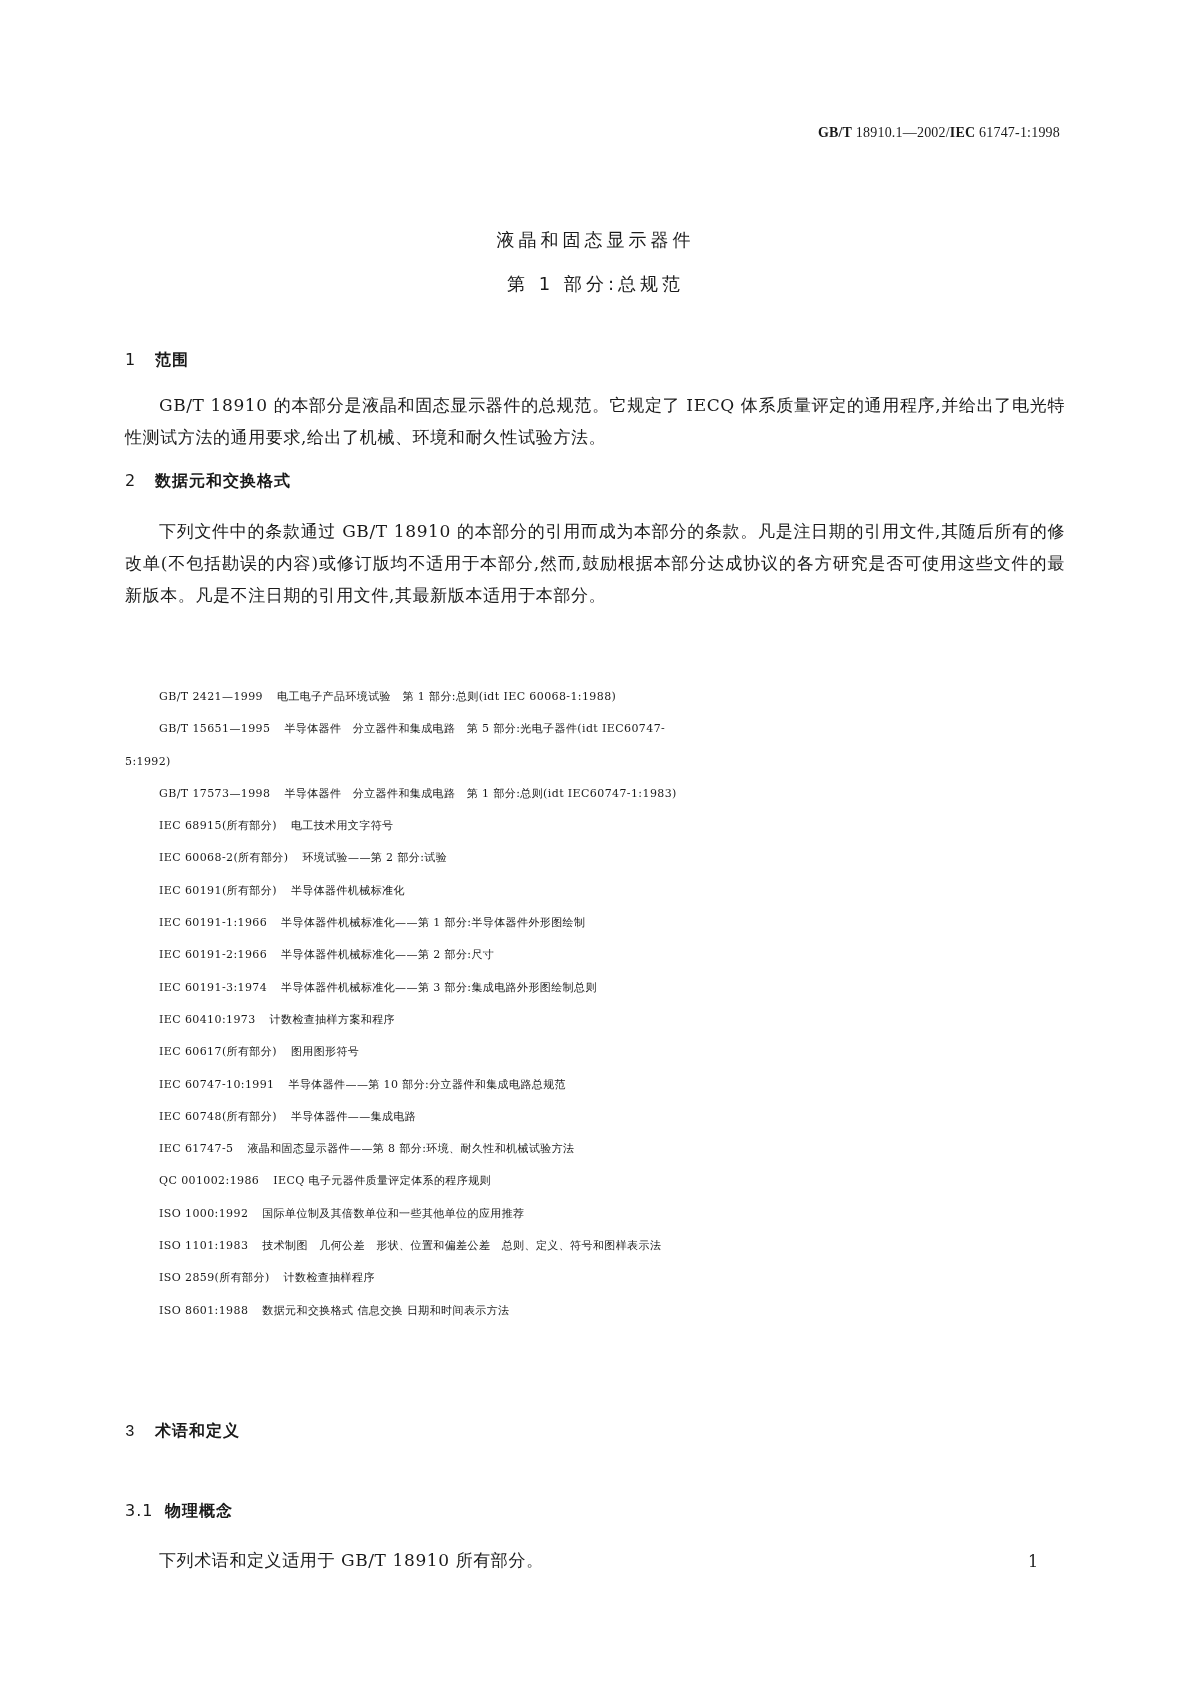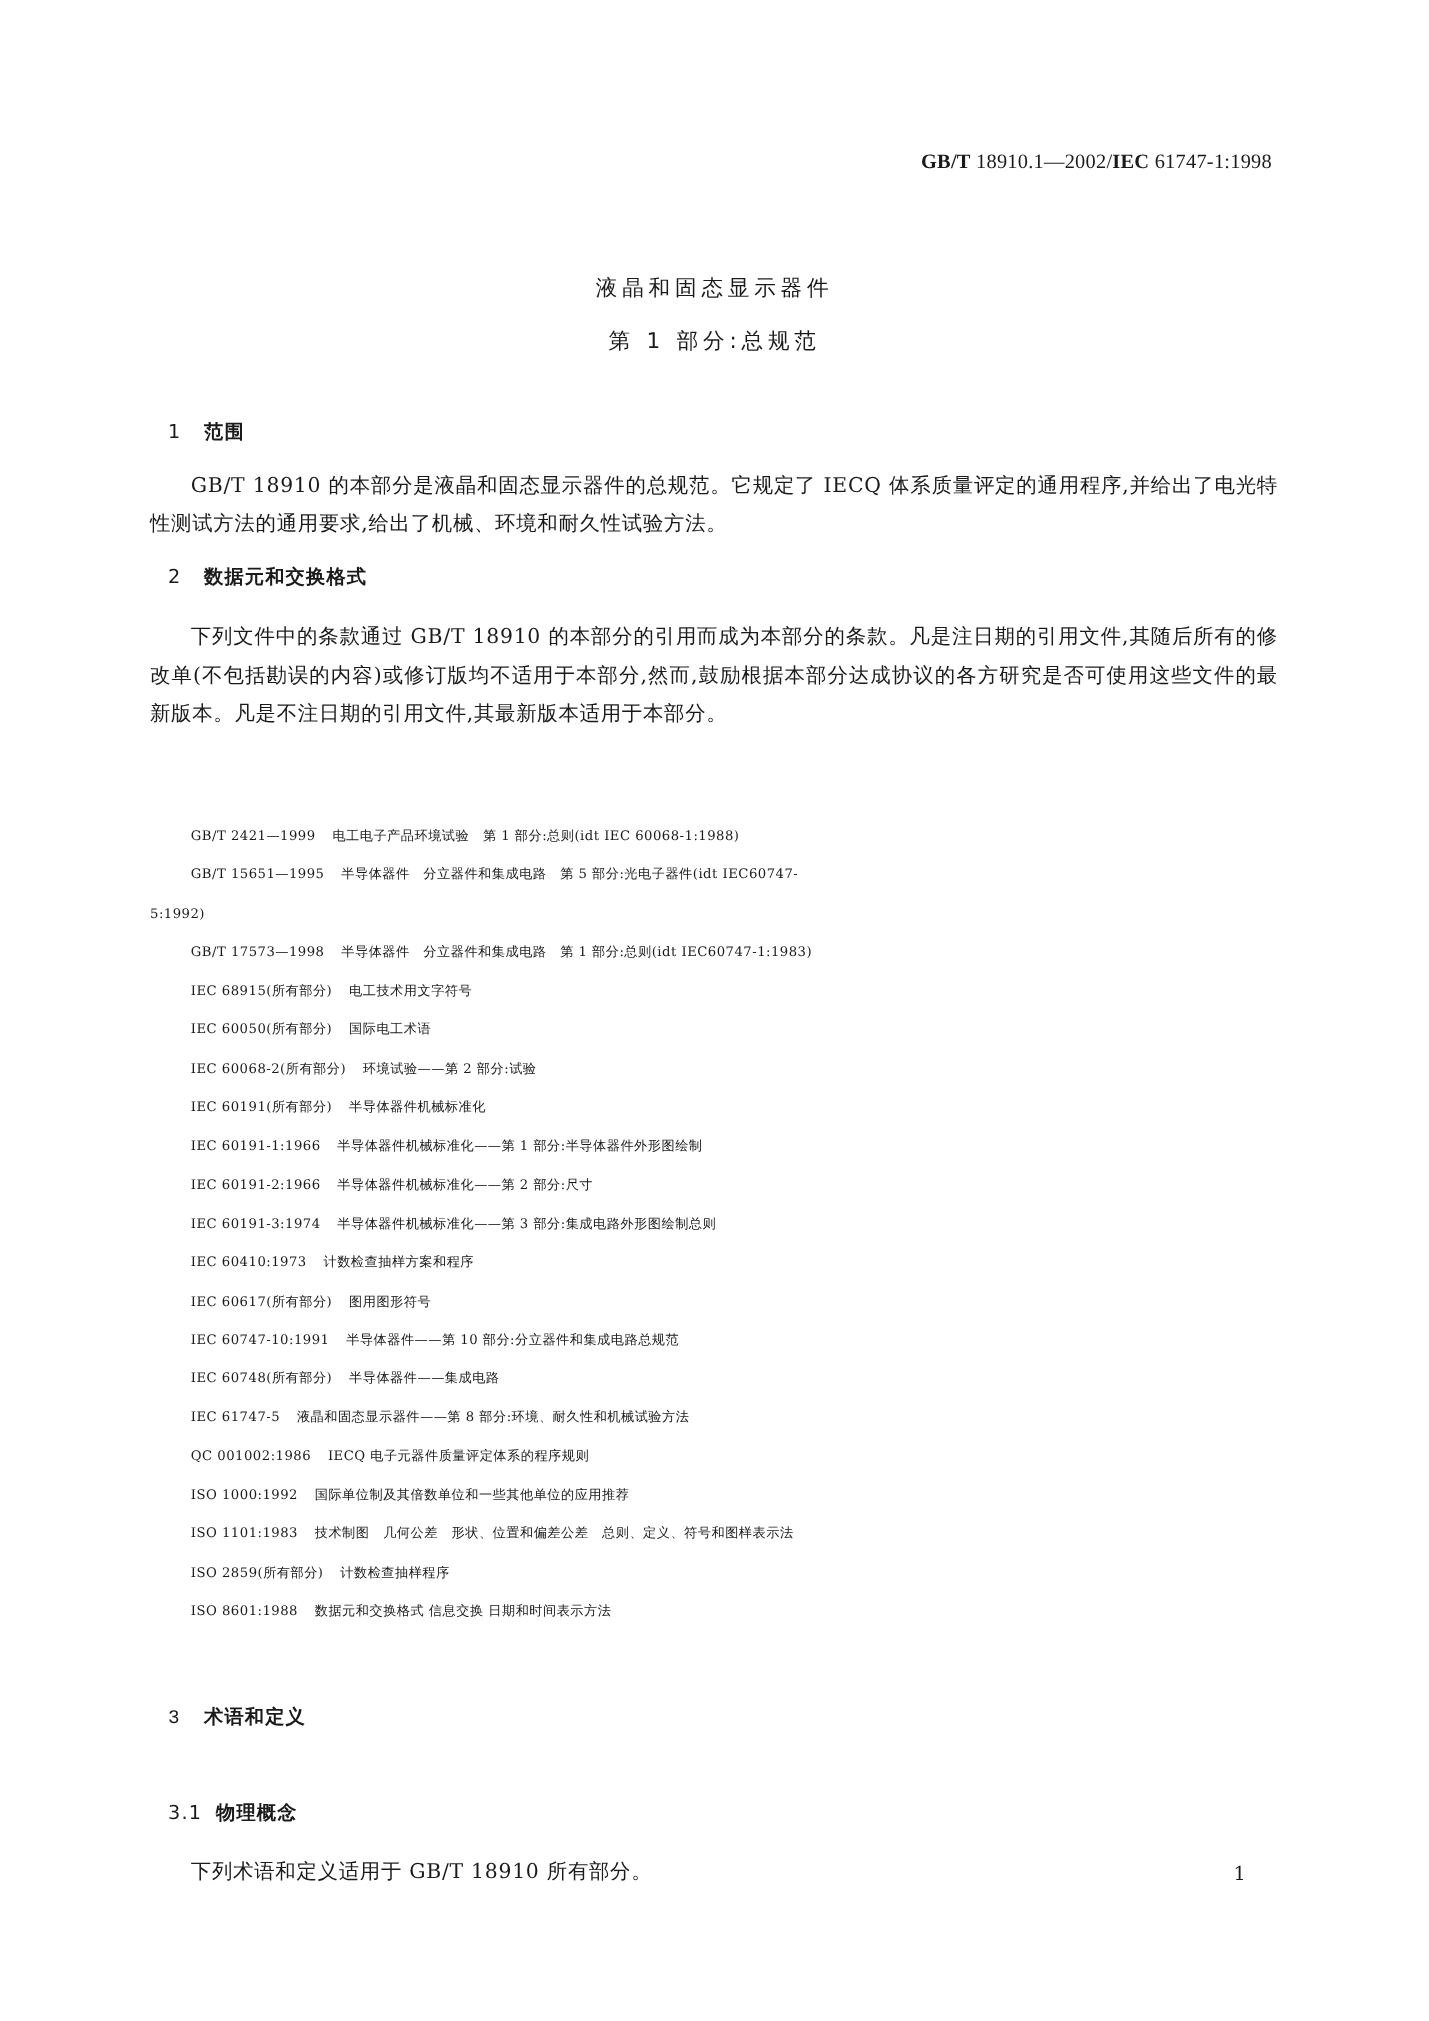--- a/index.html
+++ b/index.html
@@ -1,28 +1,28 @@
 <!DOCTYPE html>
 <html><head>
 <meta charset="utf-8">
 <style>
   html, body { margin: 0; padding: 0; background: #ffffff; }
   body { width: 1191px; height: 1684px; position: relative; overflow: hidden;
          font-family: "DejaVu Serif", "Liberation Serif", serif; color: #1a1a1a; }
   .page { position: absolute; left: 0; top: 0; width: 1191px; height: 1684px; }
-  .doc-code { position: absolute; right: 131px; top: 125px; font-size: 17px;
+  .doc-code { position: absolute; right: 131px; top: 125px; font-size: 14px;
               font-family: "Liberation Serif", "DejaVu Serif", serif; letter-spacing: 0.2px; }
   .doc-code .b { font-weight: bold; }
   .title { position: absolute; left: 0; width: 1191px; text-align: center;
            font-family: "DejaVu Sans", "Liberation Sans", sans-serif; font-size: 18px;
            letter-spacing: 4px; font-weight: 500; }
   .t1 { top: 228px; }
   .t2 { top: 272px; }
   .h { position: absolute; left: 125px; font-family: "DejaVu Sans", "Liberation Sans", sans-serif;
-       font-size: 16px; font-weight: bold; letter-spacing: 1px; margin-left: 15px; }
+       font-size: 16px; font-weight: bold; letter-spacing: 1px; }
   .h .num { display: inline-block; width: 30px; font-weight: normal; }
   .h .num2 { display: inline-block; width: 40px; font-weight: normal; }
   .para { position: absolute; left: 125px; width: 940px; font-size: 17px; line-height: 32px;
           text-indent: 34px; text-align: justify; letter-spacing: 0.6px; }
   .refs { position: absolute; left: 125px; width: 945px; top: 681px; font-size: 11px; }
   .ref { line-height: 32.3px; padding-left: 34px; letter-spacing: 0.4px; white-space: nowrap; }
   .ref .cont { display: block; margin-left: -34px; }
   .ref .code { margin-right: 14px; }
   .page-num { position: absolute; left: 1028px; top: 1552px; font-size: 16px; }
 </style>
@@ -46,21 +46,20 @@
   <div class="h" style="top:471px;">
     <span class="num">2</span><span>数据元和交换格式</span>
   </div>
   <div class="para" style="top:515px;">下列文件中的条款通过 GB/T 18910 的本部分的引用而成为本部分的条款。凡是注日期的引用文件,其随后所有的修改单(不包括勘误的内容)或修订版均不适用于本部分,然而,鼓励根据本部分达成协议的各方研究是否可使用这些文件的最新版本。凡是不注日期的引用文件,其最新版本适用于本部分。</div>
 
   <div class="refs">
     <div class="ref"><span class="code">GB/T 2421—1999</span><span>电工电子产品环境试验　第 1 部分:总则(idt IEC 60068-1:1988)</span></div>
     <div class="ref"><span class="code">GB/T 15651—1995</span><span>半导体器件　分立器件和集成电路　第 5 部分:光电子器件(idt IEC60747-</span><span class="cont">5:1992)</span></div>
     <div class="ref"><span class="code">GB/T 17573—1998</span><span>半导体器件　分立器件和集成电路　第 1 部分:总则(idt IEC60747-1:1983)</span></div>
     <div class="ref"><span class="code">IEC 68915(所有部分)</span><span>电工技术用文字符号</span></div>
-    <div class="ref"><span class="code">IEC 60050(所有部分)</span><span>国际电工术语</span></div>
     <div class="ref"><span class="code">IEC 60068-2(所有部分)</span><span>环境试验——第 2 部分:试验</span></div>
     <div class="ref"><span class="code">IEC 60191(所有部分)</span><span>半导体器件机械标准化</span></div>
     <div class="ref"><span class="code">IEC 60191-1:1966</span><span>半导体器件机械标准化——第 1 部分:半导体器件外形图绘制</span></div>
     <div class="ref"><span class="code">IEC 60191-2:1966</span><span>半导体器件机械标准化——第 2 部分:尺寸</span></div>
     <div class="ref"><span class="code">IEC 60191-3:1974</span><span>半导体器件机械标准化——第 3 部分:集成电路外形图绘制总则</span></div>
     <div class="ref"><span class="code">IEC 60410:1973</span><span>计数检查抽样方案和程序</span></div>
     <div class="ref"><span class="code">IEC 60617(所有部分)</span><span>图用图形符号</span></div>
     <div class="ref"><span class="code">IEC 60747-10:1991</span><span>半导体器件——第 10 部分:分立器件和集成电路总规范</span></div>
     <div class="ref"><span class="code">IEC 60748(所有部分)</span><span>半导体器件——集成电路</span></div>
     <div class="ref"><span class="code">IEC 61747-5</span><span>液晶和固态显示器件——第 8 部分:环境、耐久性和机械试验方法</span></div>

